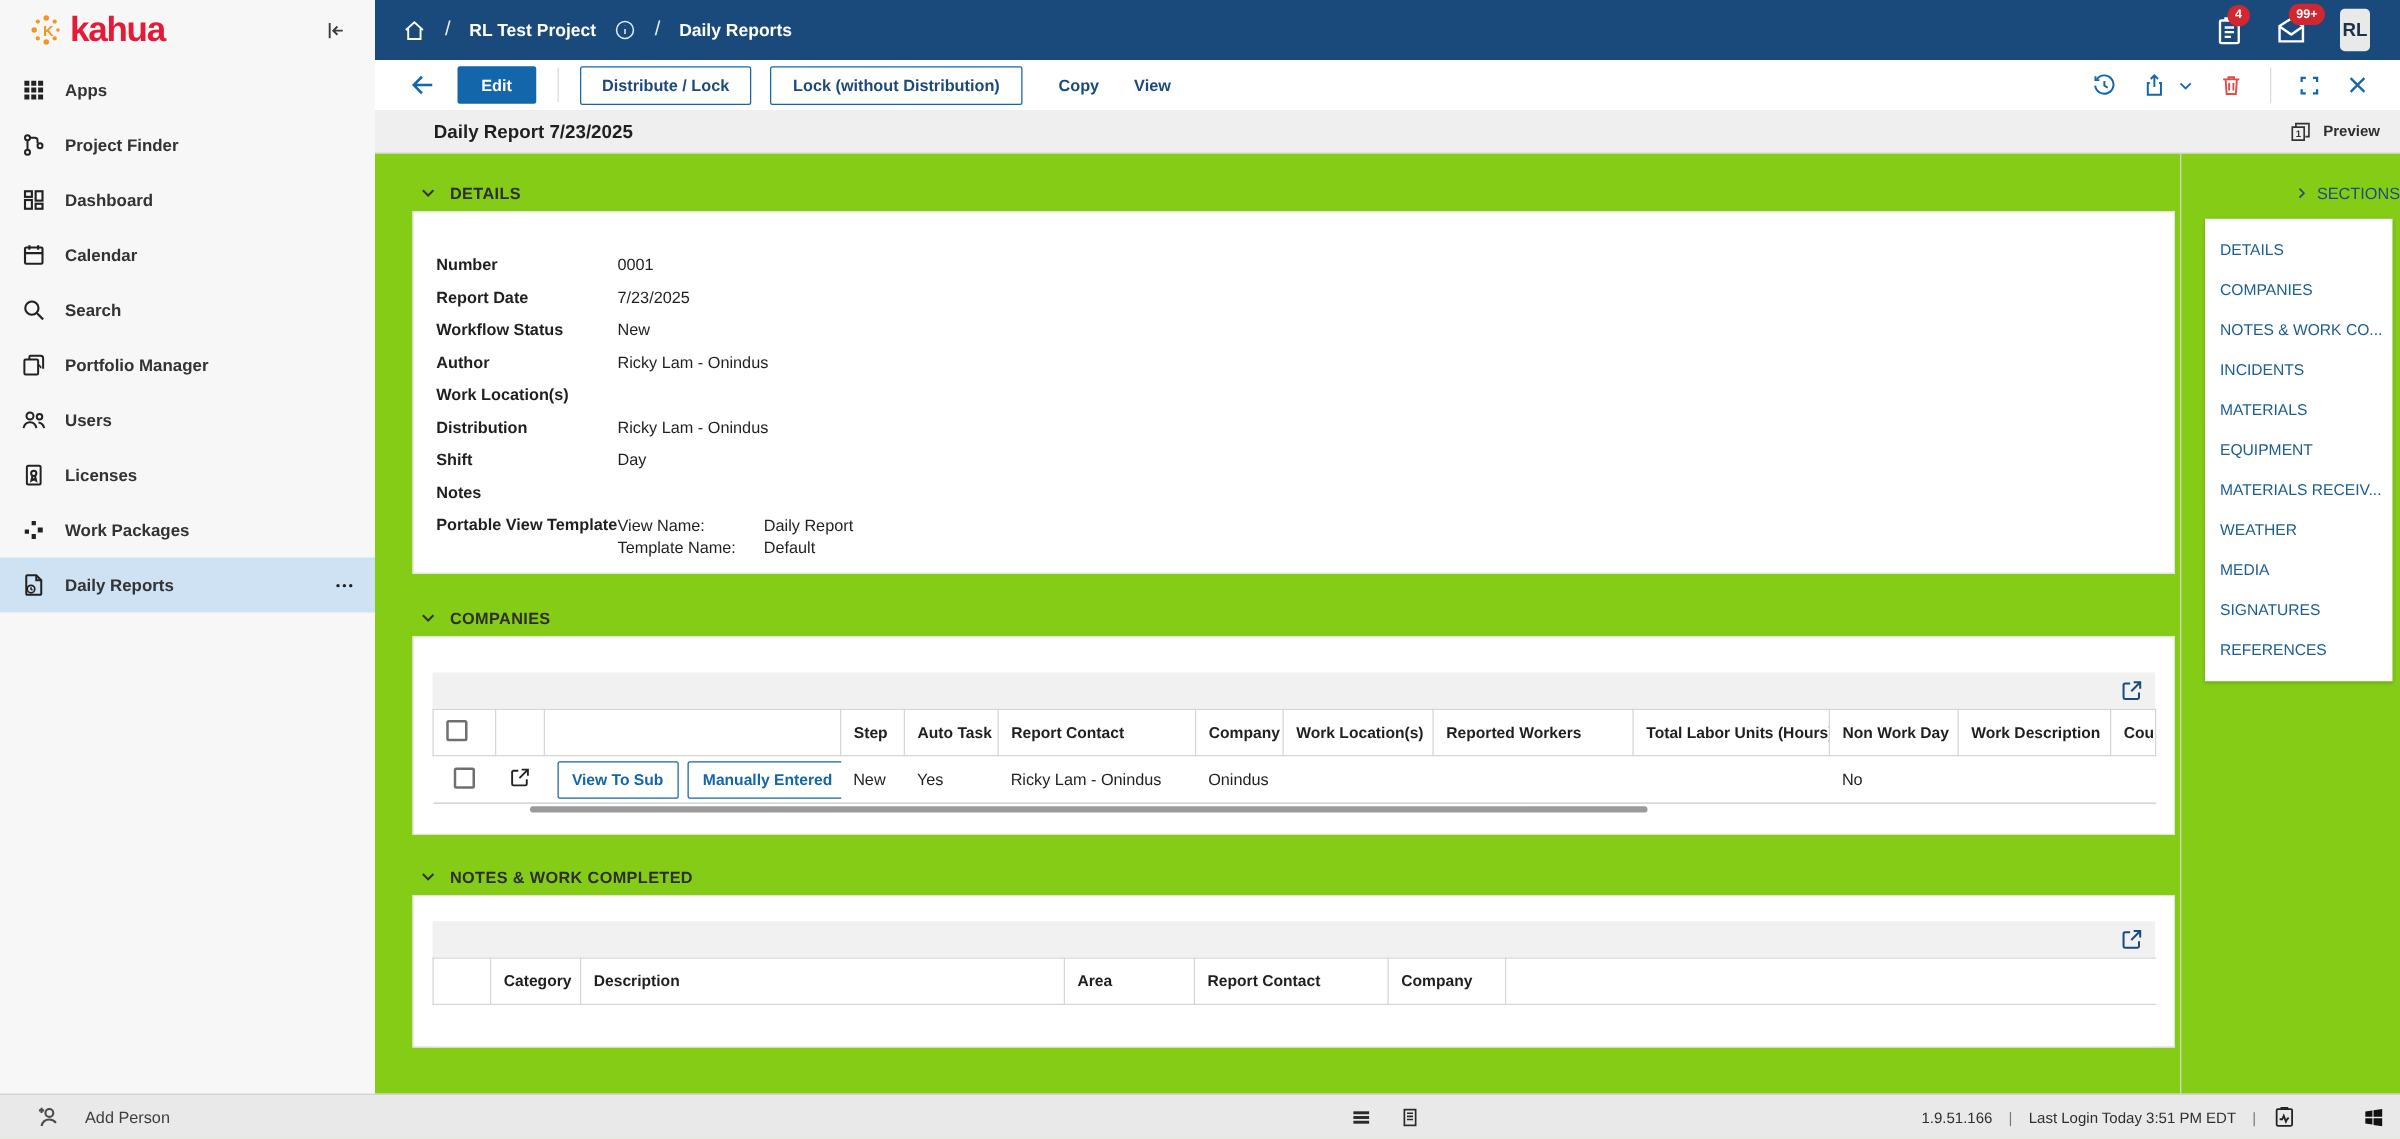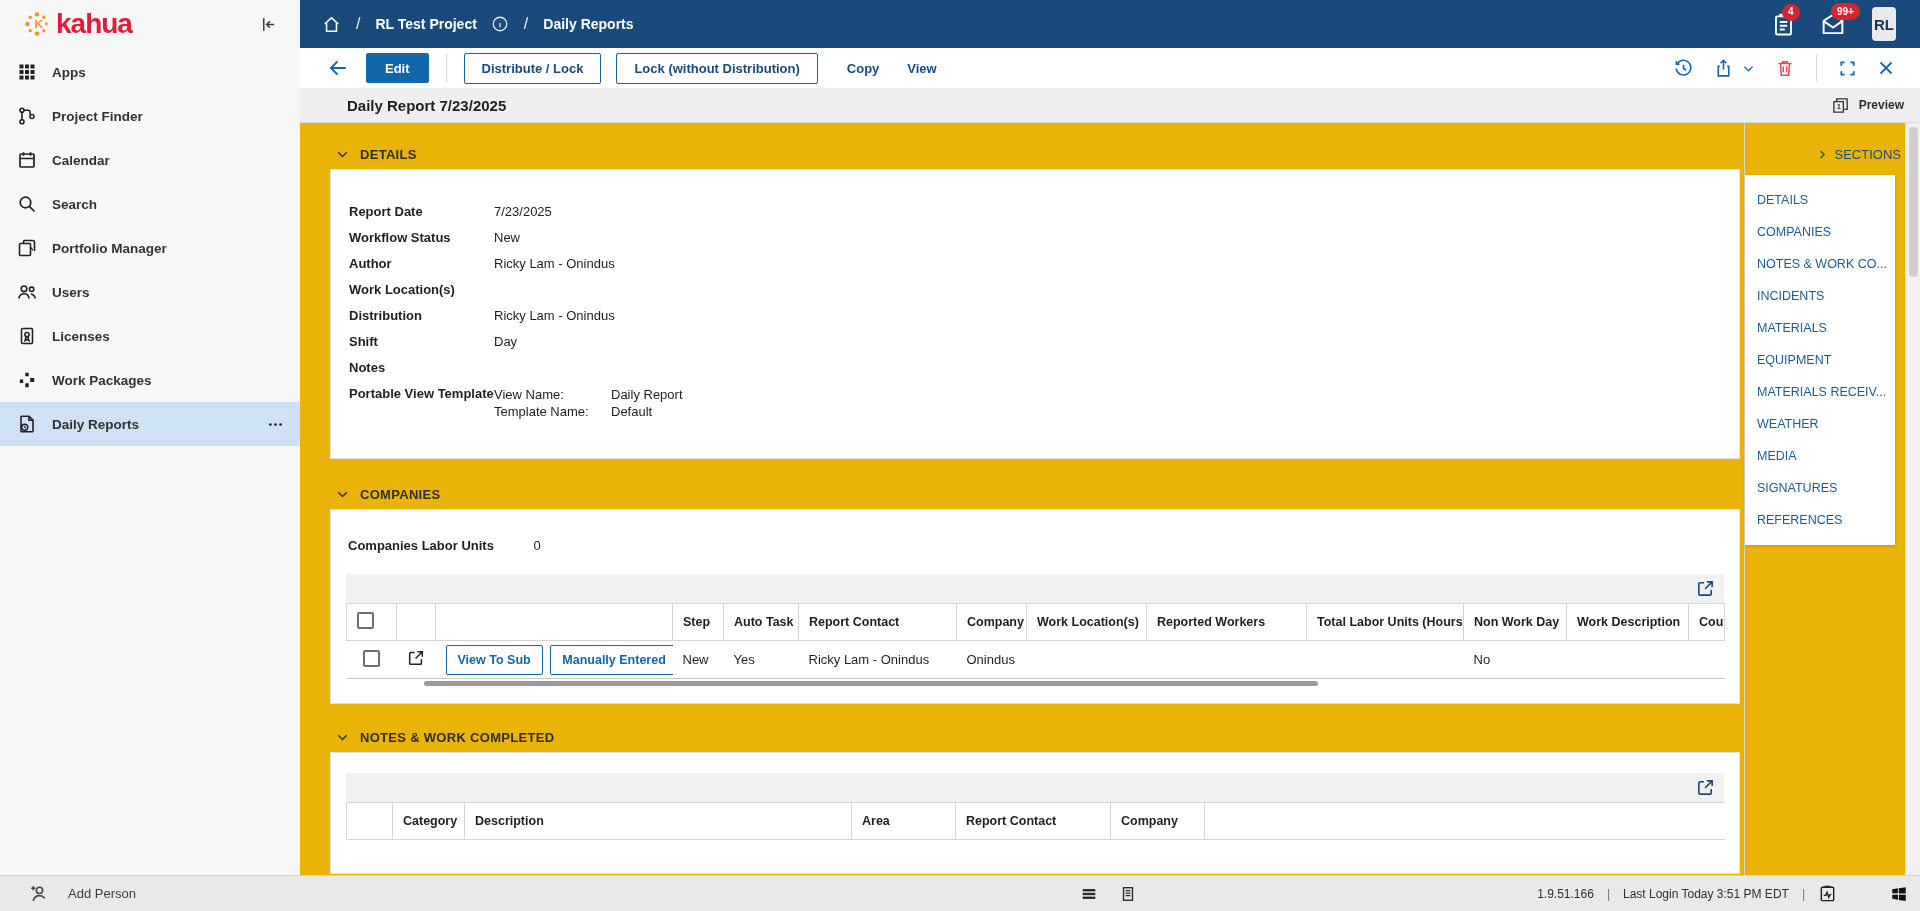--- a/index.html
+++ b/index.html
@@ -46,21 +46,21 @@
   .tb-icon { color:#1366a9; cursor:pointer; }
   .tb-icon.danger { color:#dd4b4b; }
   .tb-icon.small { margin-left:-12px; }
 
   .titlebar { height:35px; background:#efefef; border-bottom:1px solid #d8d8d8; display:flex; align-items:center;
               padding:0 16px 0 47px; flex-shrink:0; }
   .record-title { font-size:15px; font-weight:bold; color:#1f1f1f; }
   .preview { margin-left:auto; display:flex; align-items:center; gap:9px; font-size:12px; font-weight:bold; color:#2e2e2e; cursor:pointer; }
 
   
-  .content { flex:1; display:flex; overflow:hidden; background:#eab308; }
+  .content { flex:1; display:flex; overflow:hidden; background:#84cc16;gap:19px; }
   .main-col { width:1445px; padding:0 5px 0 30px; overflow:hidden; border-right:1px solid #d5d5d5; flex-shrink:0; }
   .sec-header { display:flex; align-items:center; gap:11px; padding-left:6px; height:30px; margin-top:16px;
                 font-size:13px; font-weight:bold; color:#2e2e2e; letter-spacing:.3px; }
   .sec-header .chev { color:#333; cursor:pointer; }
   .card { background:#fff; border:1px solid #e2e2e2; width:1410px; }
 
   .details-card { padding:34px 0 12px; height:290px; }
   .field-row { display:flex; min-height:26px; align-items:flex-start; font-size:13px; color:#1f1f1f; }
   .field-label { width:163px; padding-left:18px; font-weight:bold; flex-shrink:0; }
   .pvt-inner .pvt-line { display:flex; line-height:17px; }
@@ -152,20 +152,31 @@
                 <circle cx="5" cy="15.8" r="2"></circle>
                 <circle cx="15" cy="10.5" r="2"></circle>
                 <path d="M5 6.2v7.6M7 4.2h4a2 2 0 0 1 2 2v2.3"></path>
               </svg>
           </span>
           <span>Project Finder</span>
         </div>
         <div class="nav-item">
           <span class="nav-icon">
             <svg viewBox="0 0 20 20" fill="none" stroke="currentColor" stroke-width="1.7">
+                <rect x="3" y="3" width="5.5" height="4.5"></rect>
+                <rect x="11.5" y="3" width="5.5" height="7.5"></rect>
+                <rect x="3" y="10" width="5.5" height="7"></rect>
+                <rect x="11.5" y="13" width="5.5" height="4"></rect>
+              </svg>
+          </span>
+          <span>Dashboard</span>
+        </div>
+        <div class="nav-item">
+          <span class="nav-icon">
+            <svg viewBox="0 0 20 20" fill="none" stroke="currentColor" stroke-width="1.7">
                 <rect x="3" y="4" width="14" height="13" rx="1"></rect>
                 <path d="M3 8.5h14M6.5 2.2v3.6M13.5 2.2v3.6"></path>
               </svg>
           </span>
           <span>Calendar</span>
         </div>
         <div class="nav-item">
           <span class="nav-icon">
             <svg viewBox="0 0 20 20" fill="none" stroke="currentColor" stroke-width="1.7">
                 <circle cx="8.5" cy="8.5" r="5.3"></circle>
@@ -342,20 +353,24 @@
           <div class="sec-header">
             <span class="chev">
               <svg width="13" height="13" viewBox="0 0 20 20" fill="none" stroke="currentColor" stroke-width="2.4">
                   <path d="M3.5 6.5L10 13l6.5-6.5"></path>
                 </svg>
             </span>
             <span>DETAILS</span>
           </div>
           <div class="card details-card">
             <div class="field-row">
+                <span class="field-label">Number</span>
+                <span>0001</span>
+              </div>
+            <div class="field-row">
                 <span class="field-label">Report Date</span>
                 <span>7/23/2025</span>
               </div>
             <div class="field-row">
                 <span class="field-label">Workflow Status</span>
                 <span>New</span>
               </div>
             <div class="field-row">
                 <span class="field-label">Author</span>
                 <span>Ricky Lam - Onindus</span>
@@ -393,24 +408,20 @@
 
           <div class="sec-header" style="margin-top:20px;">
             <span class="chev">
               <svg width="13" height="13" viewBox="0 0 20 20" fill="none" stroke="currentColor" stroke-width="2.4">
                   <path d="M3.5 6.5L10 13l6.5-6.5"></path>
                 </svg>
             </span>
             <span>COMPANIES</span>
           </div>
           <div class="card companies-card">
-            <div class="labor-row">
-              <span class="lab">Companies Labor Units</span>
-              <span class="val">0</span>
-            </div>
             <div class="table-strip">
               <span class="strip-icon">
                 <svg width="19" height="19" viewBox="0 0 20 20" fill="none" stroke="currentColor" stroke-width="1.7">
                     <path d="M8.5 4H4.2A1.2 1.2 0 0 0 3 5.2v10.6A1.2 1.2 0 0 0 4.2 17h10.6a1.2 1.2 0 0 0 1.2-1.2V11.5M11.5 3H17v5.5M17 3l-7.5 7.5"></path>
                   </svg>
               </span>
             </div>
             <table class="grid">
               <colgroup>
                 <col style="width:50px">

